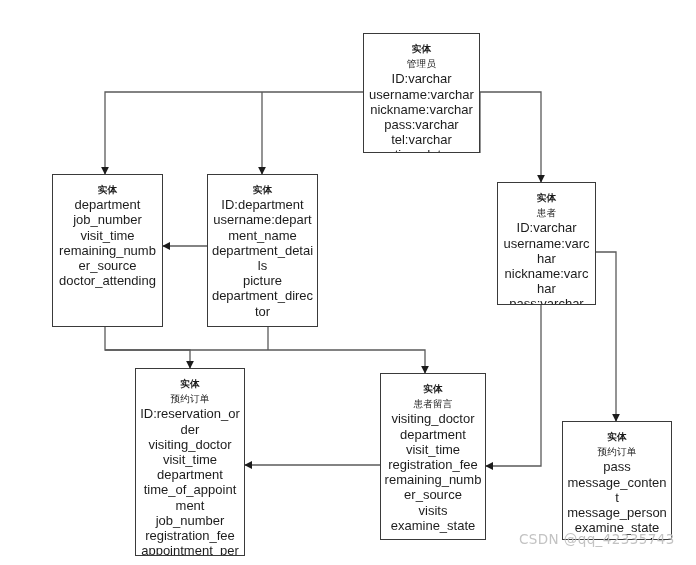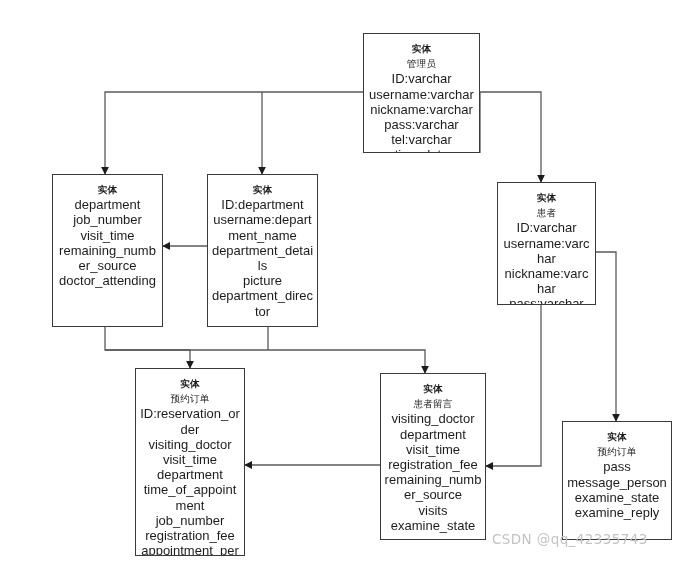--- a/index.html
+++ b/index.html
@@ -54,21 +54,21 @@
     margin-bottom: 0px;
   }
   .ent-field {
     display: block;
     font-size: 13px;
     padding: 0 3px;
     word-break: break-all;
   }
   #watermark {
     position: absolute;
-    left: 492px;
+    left: 519px;
     top: 531px;
     font-size: 13.5px;
     color: #c3c3c3;
     letter-spacing: 0.4px;
     font-family: "DejaVu Sans", sans-serif;
     z-index: 9;
     white-space: nowrap;
   }
 </style>
 </head>
@@ -171,20 +171,21 @@
     <span class="ent-field">registration_fee</span>
     <span class="ent-field">remaining_number_source</span>
     <span class="ent-field">visits</span>
     <span class="ent-field">examine_state</span>
   </div>
 
   <div class="entity-box" style="left:562px; top:421px; width:110px; height:119px;">
     <span class="ent-kind">实体</span>
     <span class="ent-name">预约订单</span>
     <span class="ent-field">pass</span>
+    <span class="ent-field">message_content</span>
     <span class="ent-field">message_person</span>
     <span class="ent-field">examine_state</span>
     <span class="ent-field">examine_reply</span>
 
   </div>
 
   <div id="watermark">CSDN @qq_42335743</div>
 
 </div>
 

